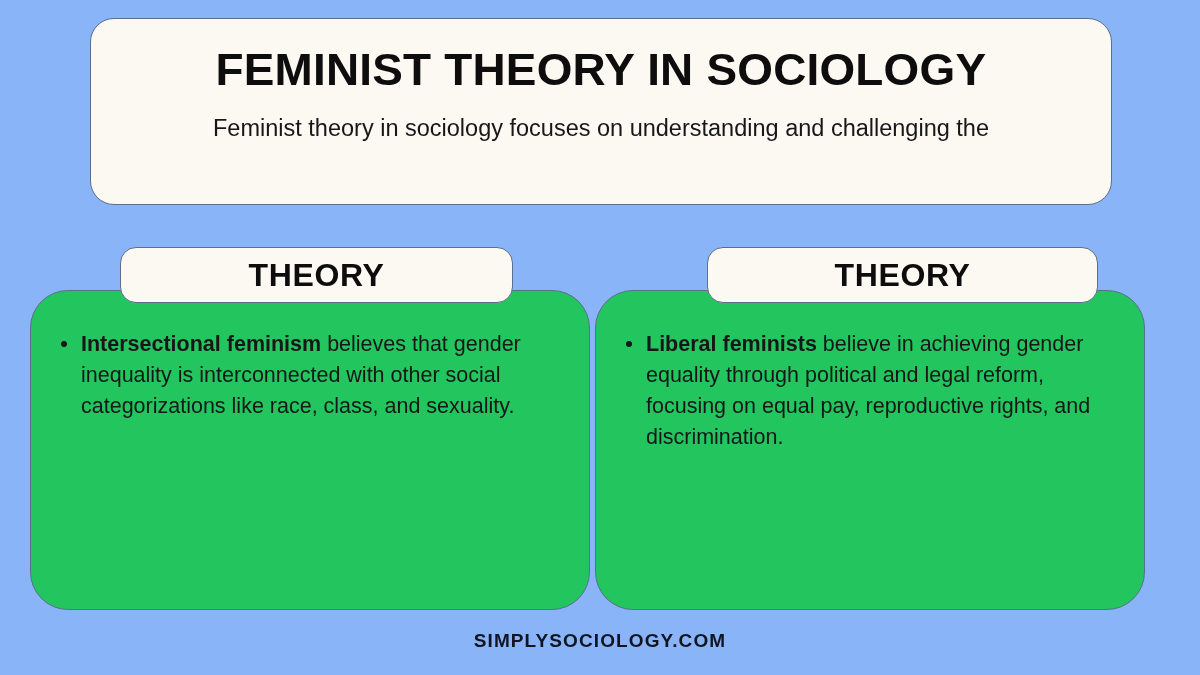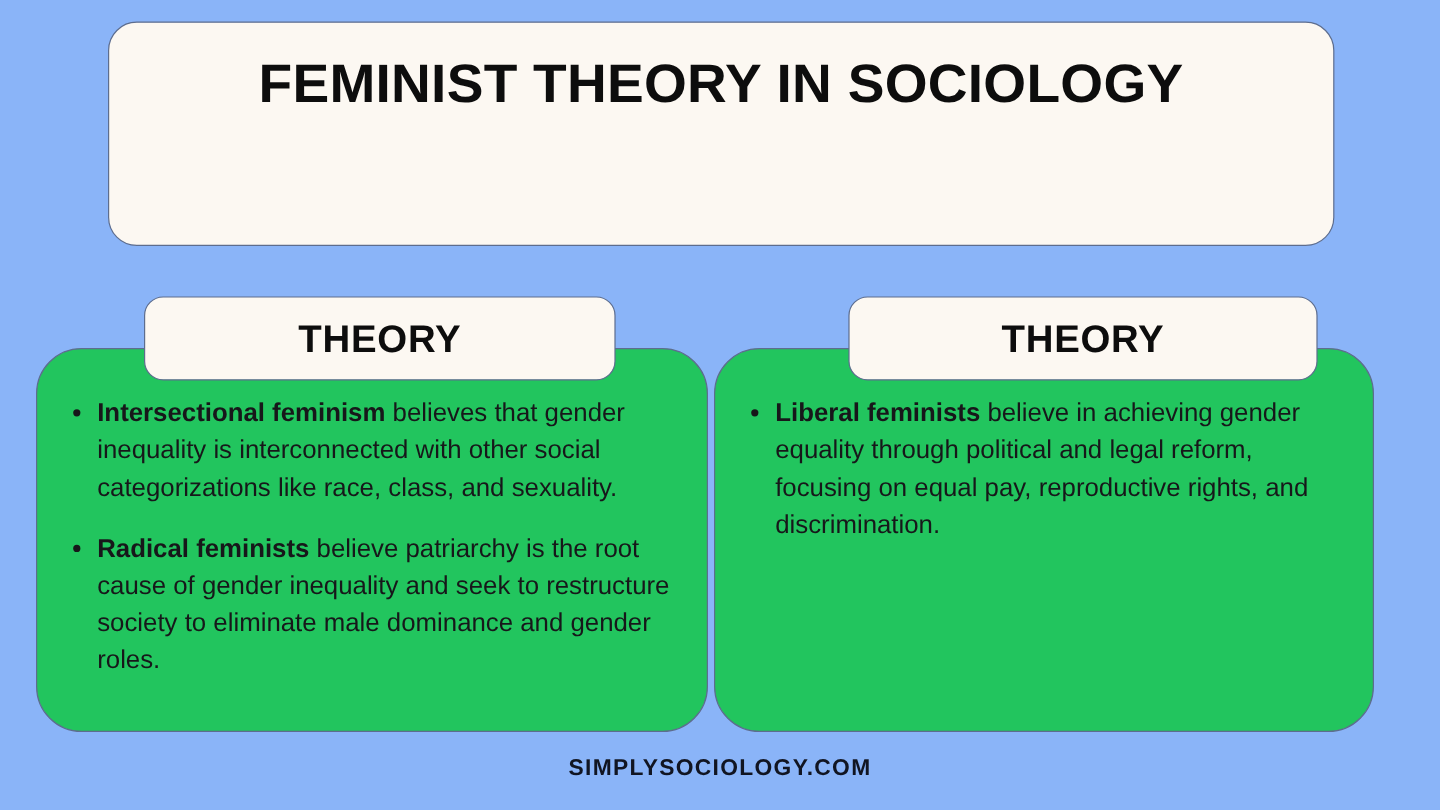--- a/index.html
+++ b/index.html
@@ -102,21 +102,21 @@
     background: #17171a;
   }
   .bullet-item .lead {
     font-weight: bold;
   }
 
   
   .theory-tab {
     position: absolute;
     top: 247px;
-    height: 70px;
+    height: 56px;
     box-sizing: border-box;
     background: #fcf8f2;
     border: 1.6px solid #5d6d8e;
     border-radius: 16px;
     display: flex;
     align-items: center;
     justify-content: center;
     z-index: 5;
   }
   .theory-tab.left  { left: 120px; width: 393px; }
@@ -144,32 +144,29 @@
   }
 </style>
 </head>
 <body>
 
 <div id="infographic">
 
   <div class="header-card">
     <div class="header-title">FEMINIST THEORY IN SOCIOLOGY</div>
     <div class="header-subtitle">
+      <span class="sub-line">Feminist theory in sociology focuses on understanding and challenging the</span>
     </div>
   </div>
 
   <div class="body-card left">
     <ul class="bullet-list">
       <li class="bullet-item">
         <span class="dot"></span>
         <span class="lead">Intersectional feminism</span><span> believes that gender inequality is interconnected with other social categorizations like race, class, and sexuality.</span>
-      </li>
-      <li class="bullet-item">
-        <span class="dot"></span>
-        <span class="lead">Radical feminists</span><span> believe patriarchy is the root cause of gender inequality and seek to restructure society to eliminate male dominance and gender roles.</span>
       </li>
     </ul>
   </div>
 
   <div class="body-card right">
     <ul class="bullet-list">
       <li class="bullet-item">
         <span class="dot"></span>
         <span class="lead">Liberal feminists</span><span> believe in achieving gender equality through political and legal reform, focusing on equal pay, reproductive rights, and discrimination.</span>
       </li>

